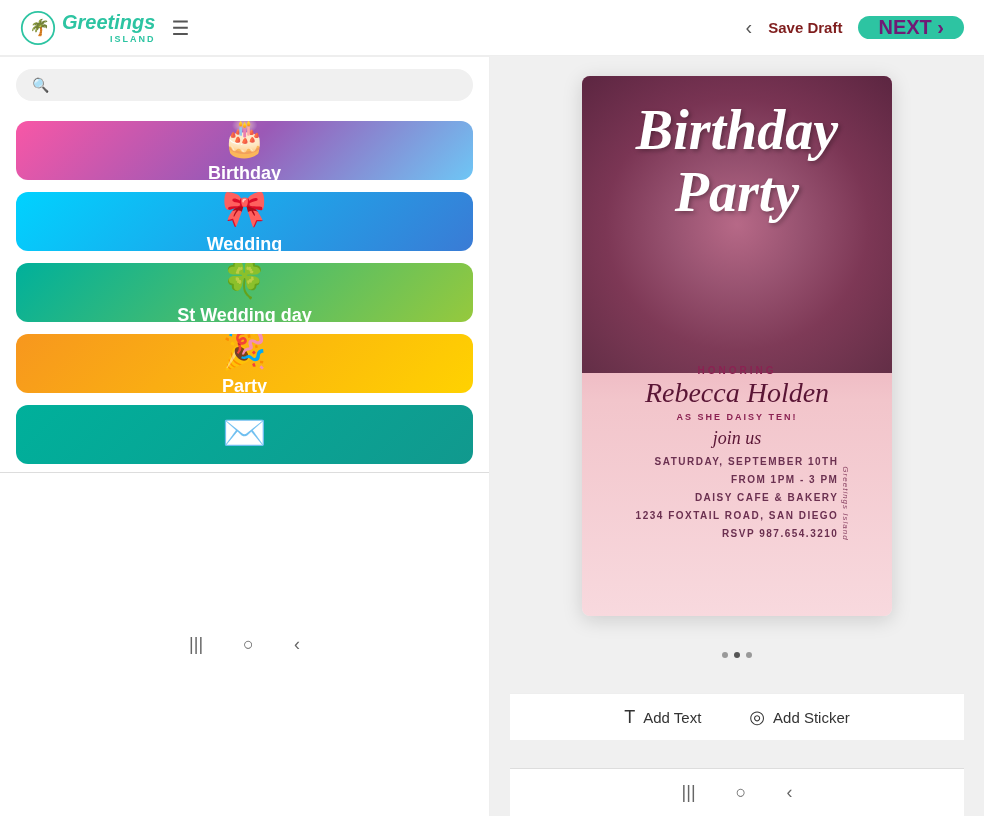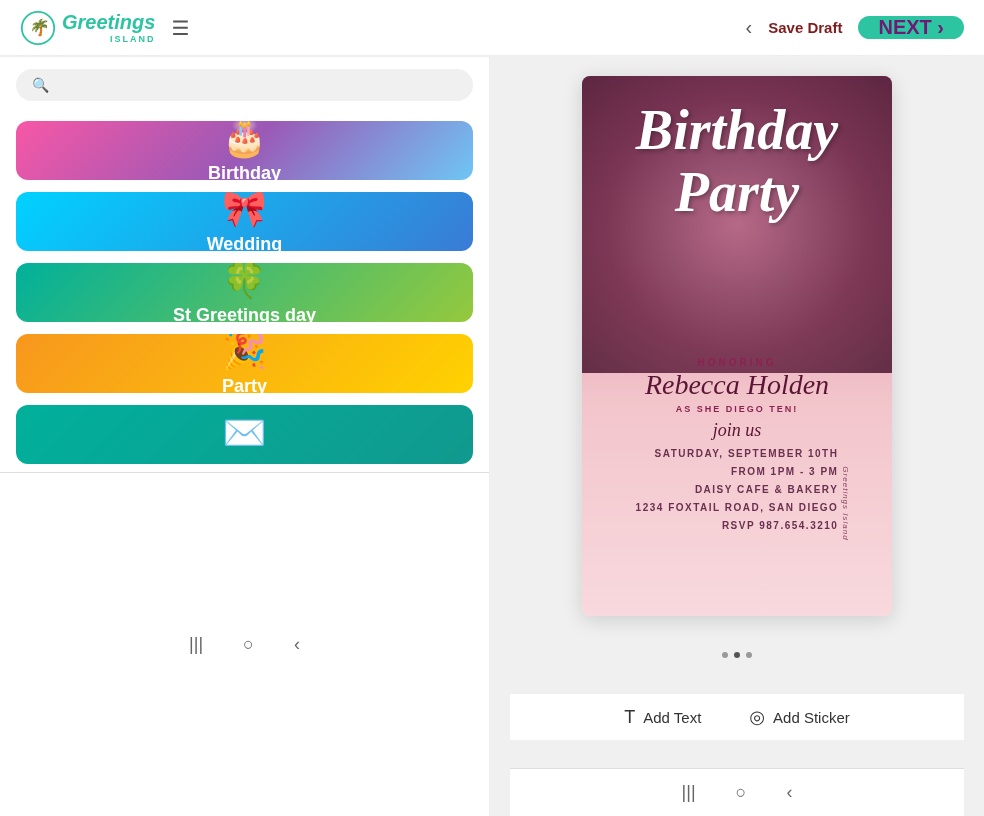--- a/index.html
+++ b/index.html
@@ -247,21 +247,21 @@
       font-style: italic;
       line-height: 1.1;
       text-align: center;
       text-shadow: 2px 2px 4px rgba(0,0,0,0.3);
     }
 
     .honoring-text {
       font-size: 10px;
       letter-spacing: 3px;
       color: #8b2252;
-      margin-top: 4px;
+      margin-top: 12px;
       font-weight: 600;
       text-align: center;
     }
 
     .name-text {
       font-family: 'Georgia', cursive;
       font-size: 28px;
       font-style: italic;
       color: #5a1535;
       text-align: left;
@@ -412,21 +412,21 @@
         <div class="label">Birthday</div>
       </div>
 
       <div class="category-card cat-wedding">
         <div class="emoji">🎀</div>
         <div class="label">Wedding</div>
       </div>
 
       <div class="category-card cat-stpatricks">
         <div class="emoji">🍀</div>
-        <div class="label">St Greetings day</div>
+        <div class="label">St Wedding day</div>
       </div>
 
       <div class="category-card cat-party">
         <div class="emoji">🎉</div>
         <div class="label">Party</div>
       </div>
 
       <div class="category-card cat-other">
         <div class="emoji">✉️</div>
       </div>
@@ -446,21 +446,21 @@
     <div class="card-preview">
       <div class="card-top-glitter"></div>
       <div class="card-content">
         <div class="birthday-text">
           <div>Birthday</div>
           <div>Party</div>
         </div>
         <div style="height: 130px;"></div>
         <div class="honoring-text">HONORING</div>
         <div class="name-text">Rebecca Holden</div>
-        <div class="as-she-text">AS SHE DIEGO TEN!</div>
+        <div class="as-she-text">AS SHE DAISY TEN!</div>
         <div class="join-us-text">join us</div>
         <div class="details-text">
           <div>SATURDAY, SEPTEMBER 10TH</div>
           <div>FROM 1PM - 3 PM</div>
           <div>DAISY CAFE &amp; BAKERY</div>
           <div>1234 FOXTAIL ROAD, SAN DIEGO</div>
           <div>RSVP 987.654.3210</div>
         </div>
       </div>
       <div class="card-side-text">Greetings Island</div>

